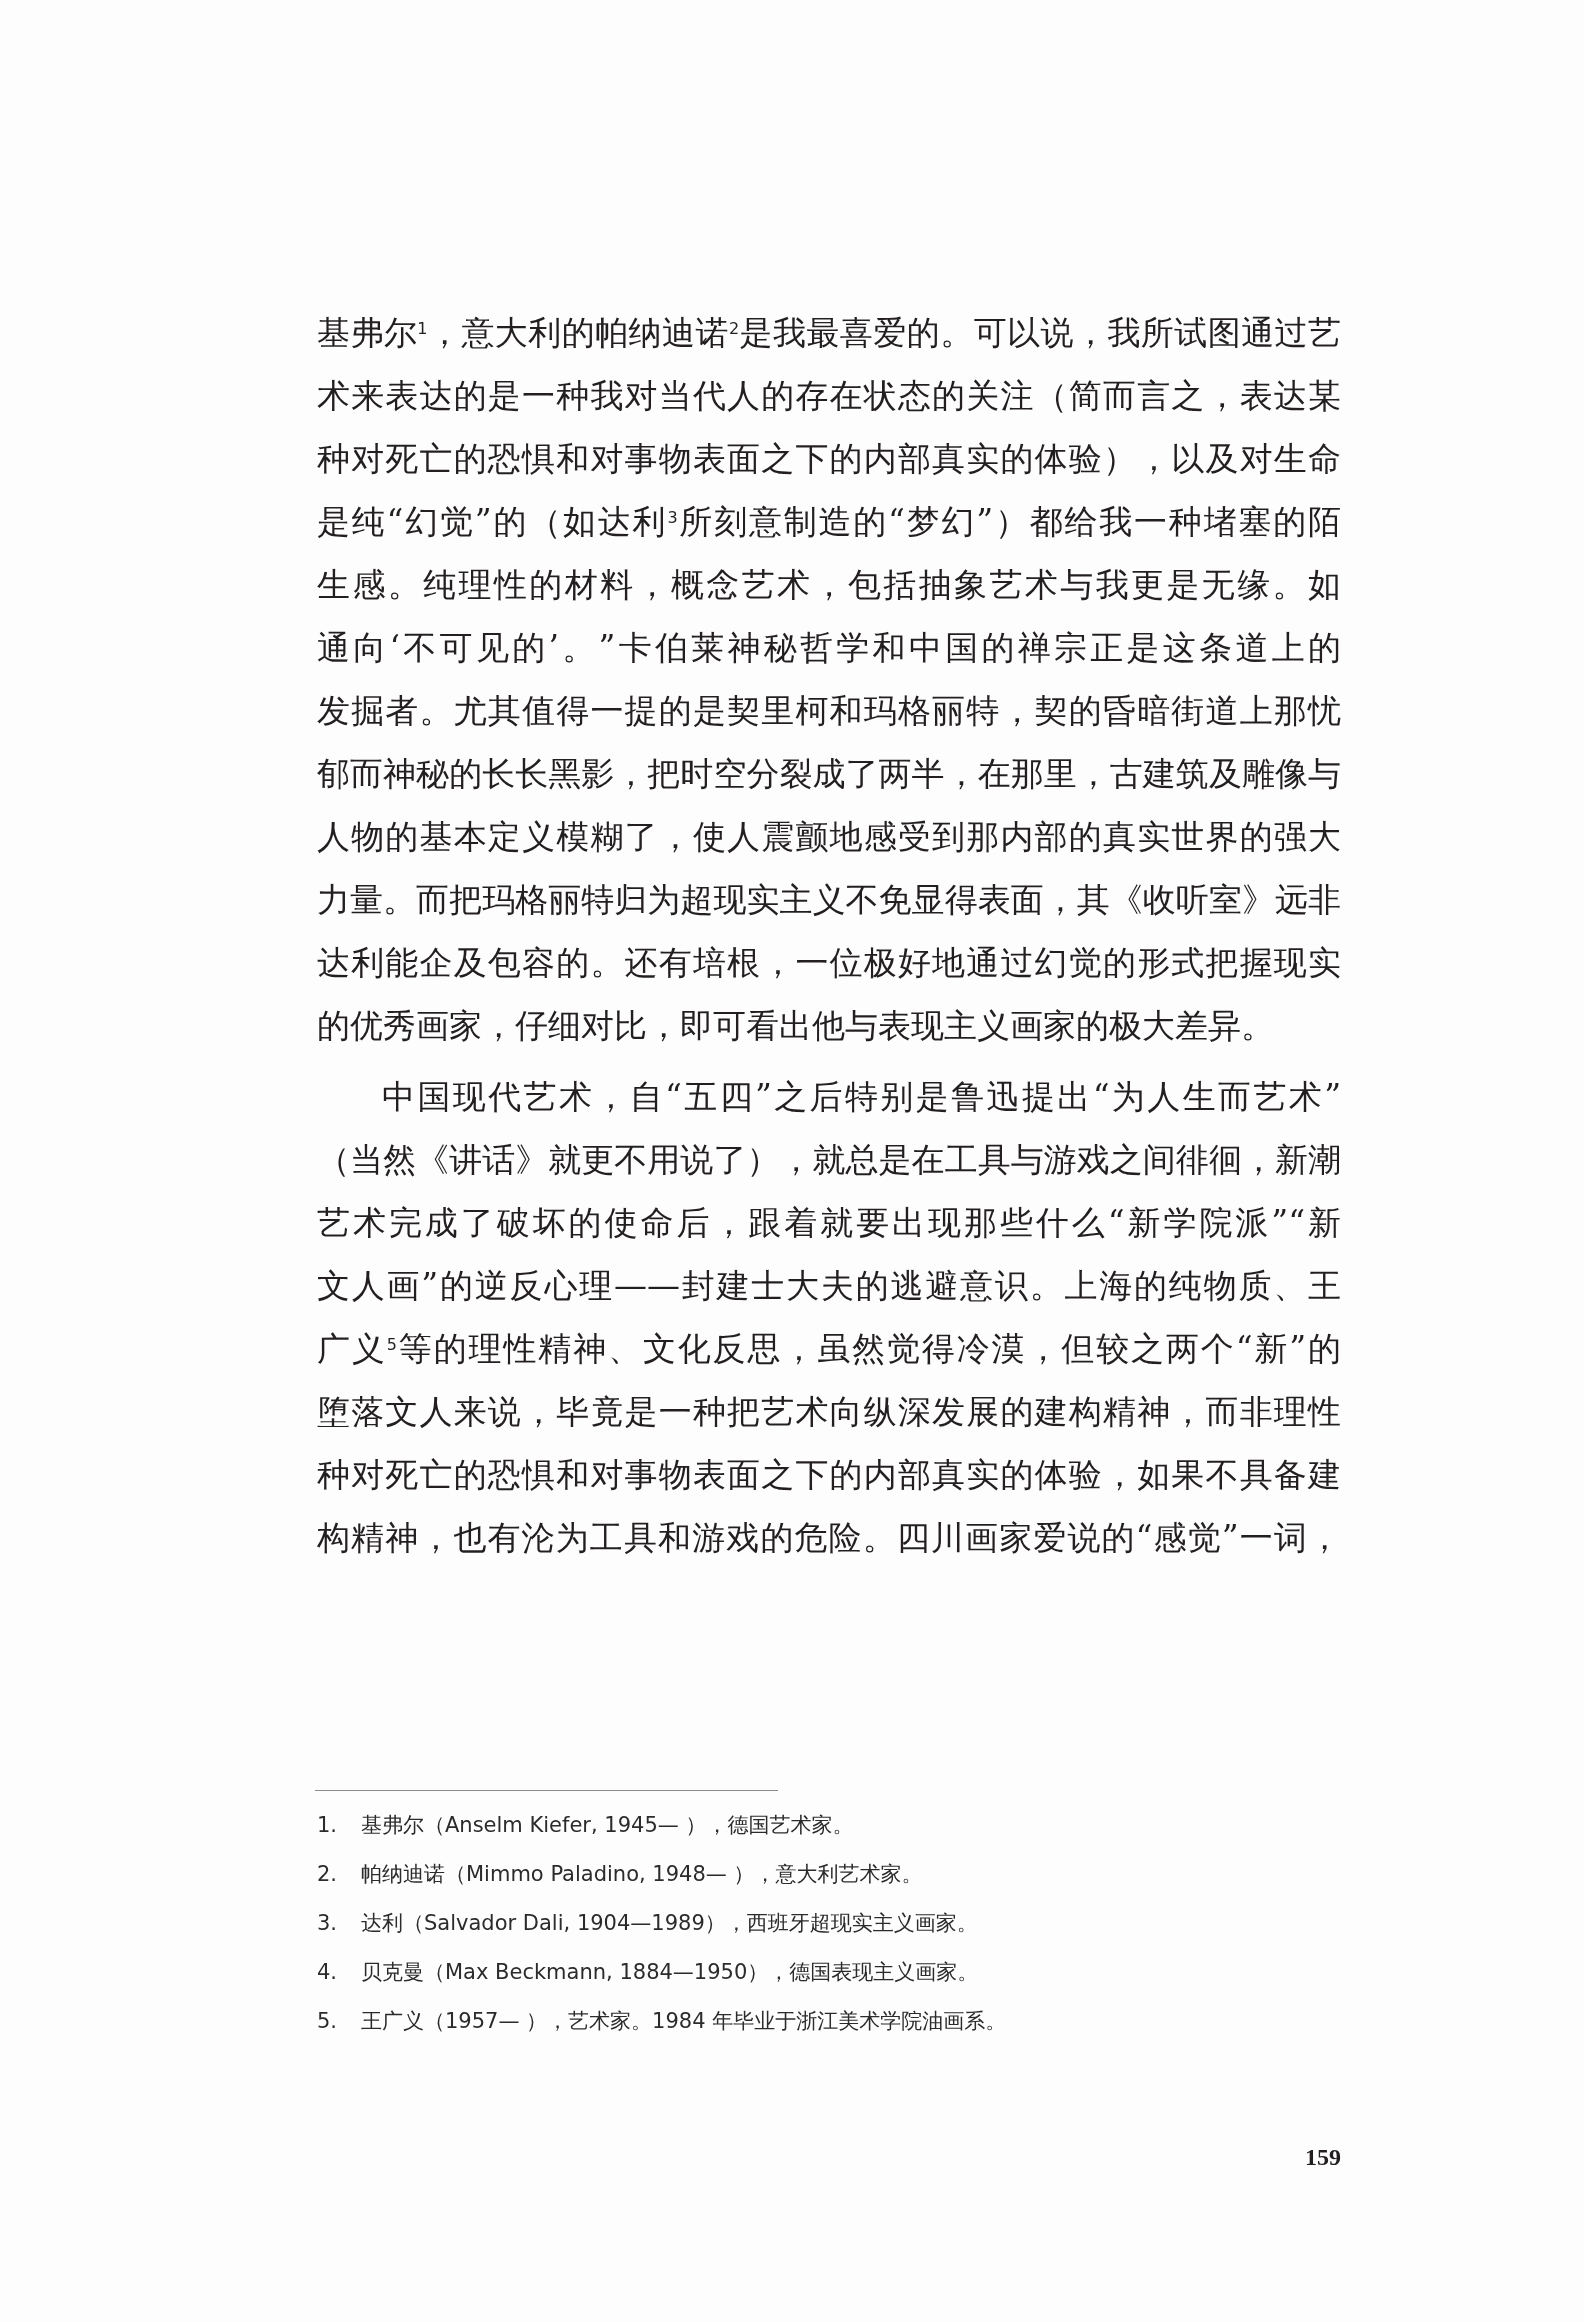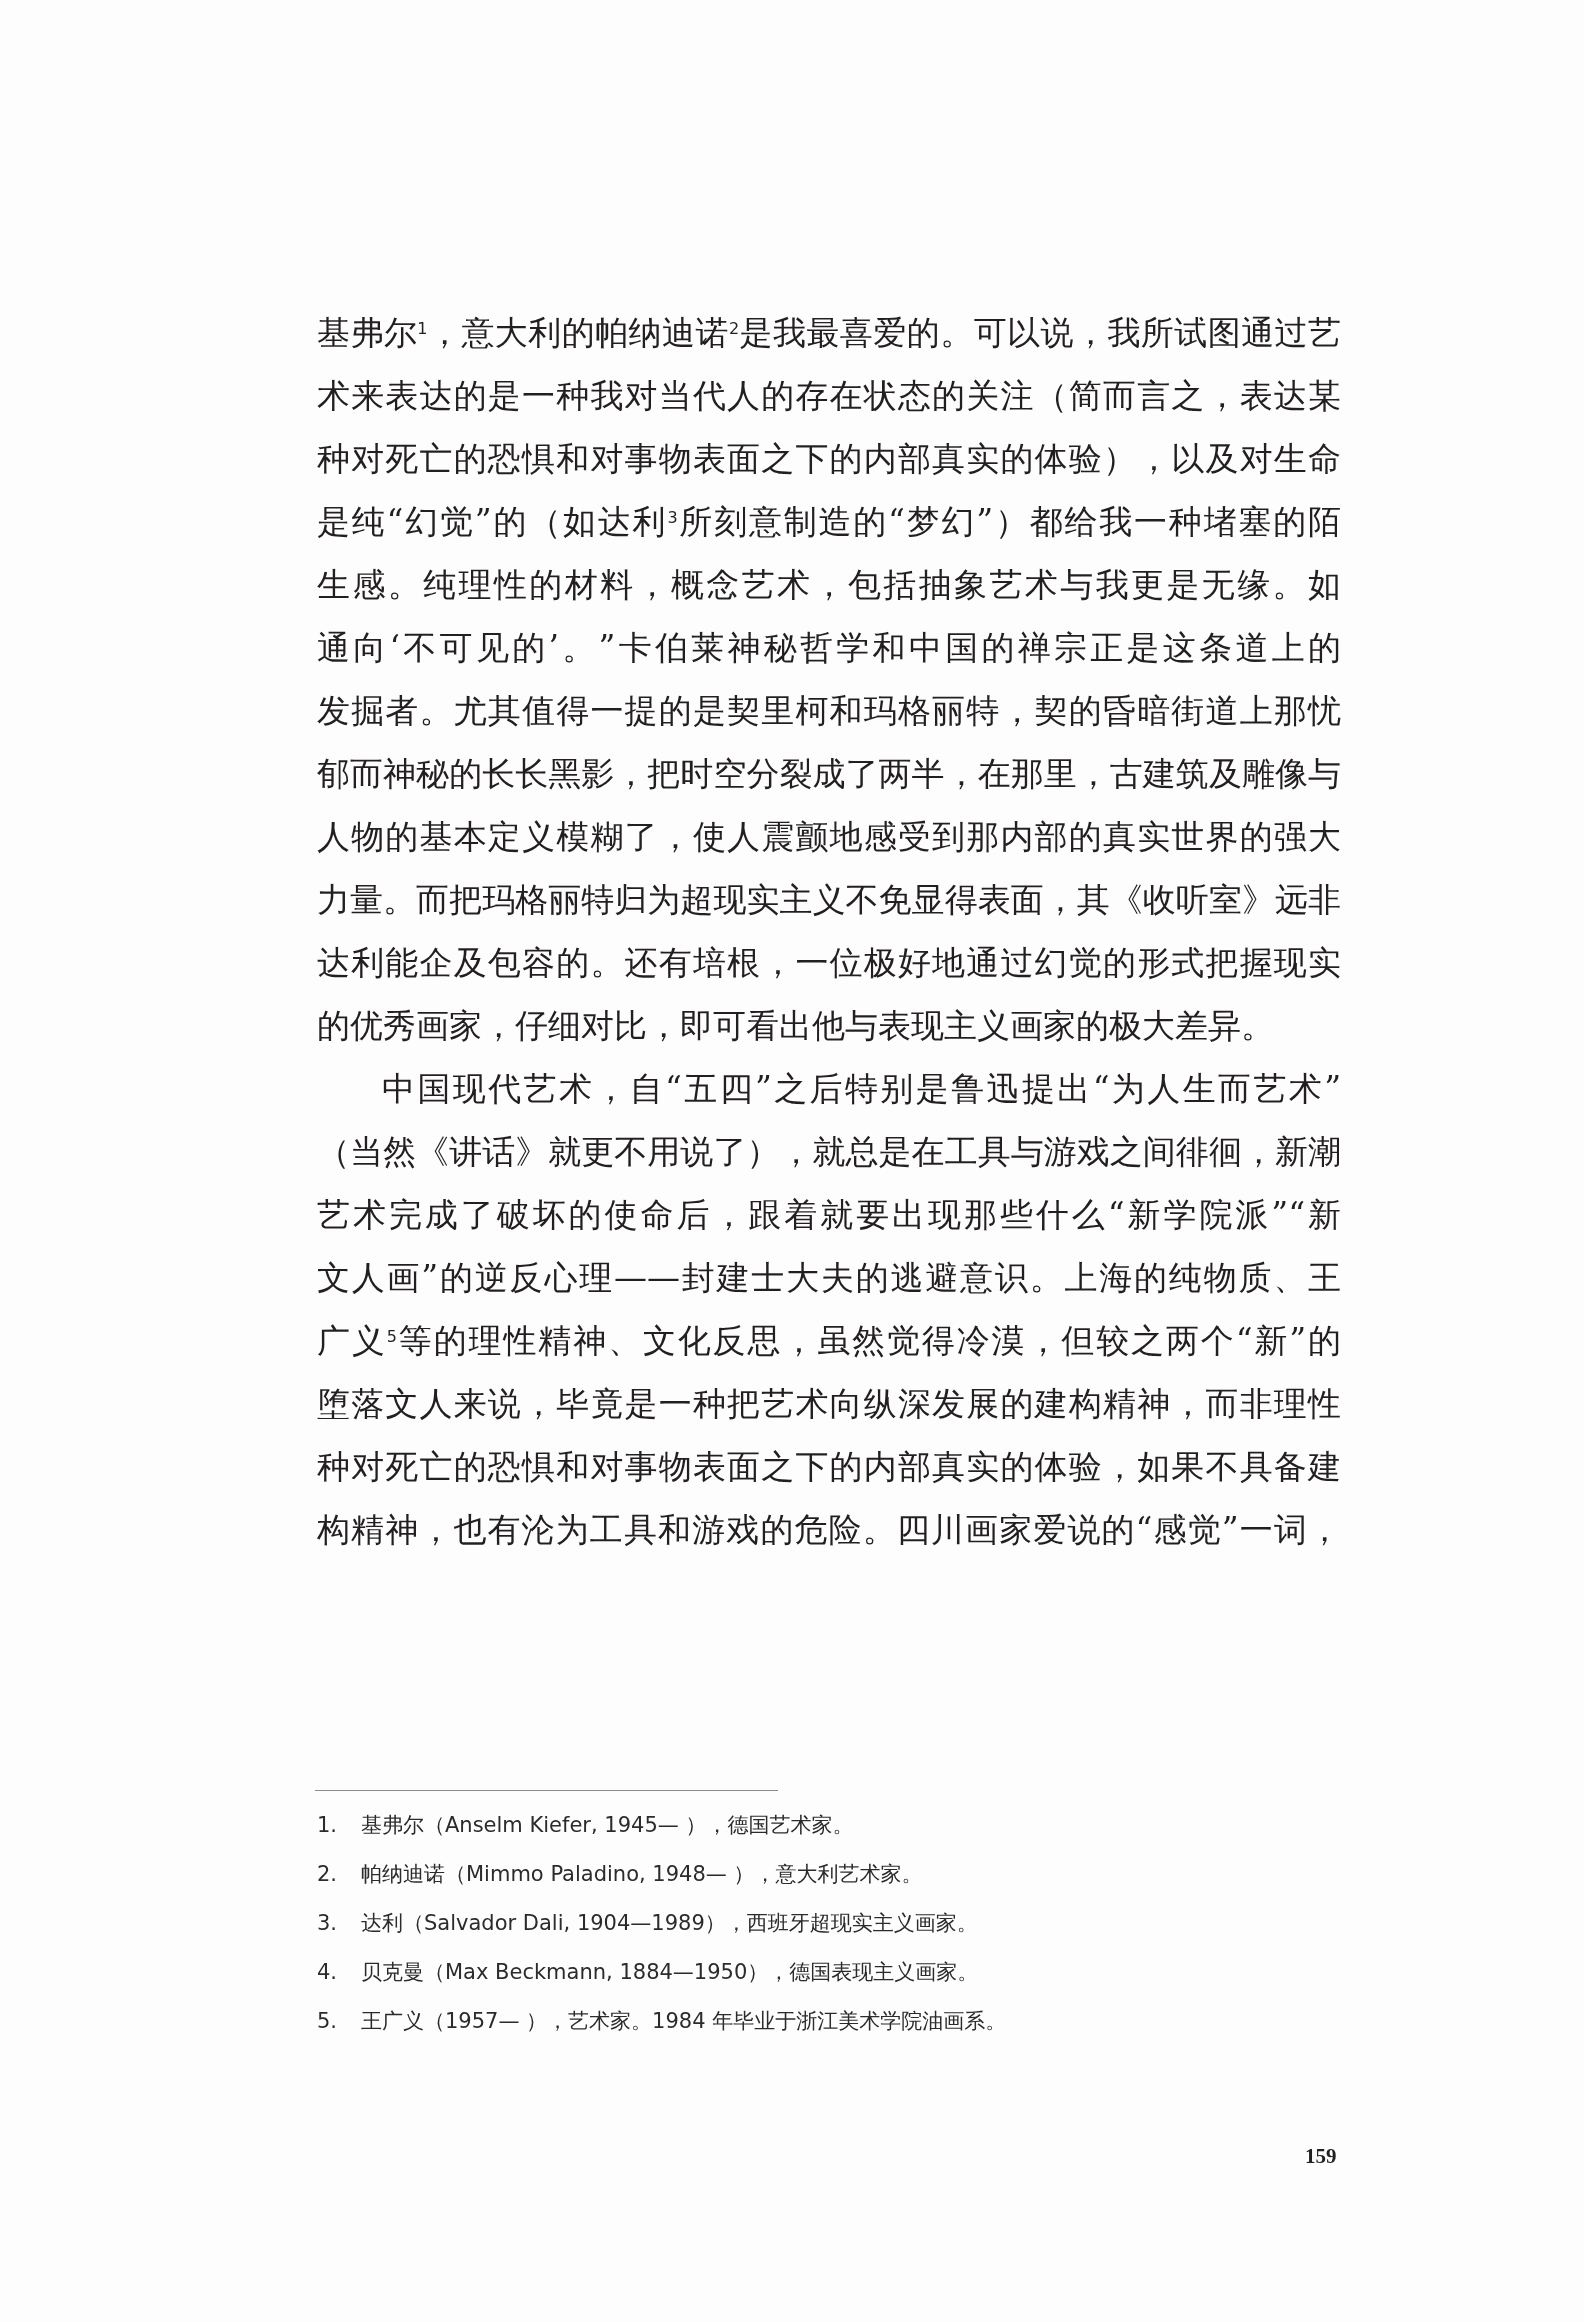--- a/index.html
+++ b/index.html
@@ -2,28 +2,28 @@
 <html><head>
 <meta charset="utf-8">
 <style>
   html, body { margin:0; padding:0; background:#fdfdfd; }
   body { width:1584px; height:2323px; position:relative; overflow:hidden;
          font-family:"DejaVu Serif", "Liberation Serif", serif; color:#231f20; }
   .body-text { position:absolute; left:317px; top:308px; width:1024px; }
   .line { height:63px; line-height:50px; font-size:33px; white-space:nowrap;
           text-align:justify; text-align-last:justify; letter-spacing:0; }
   .line.last { text-align-last:left; }
-  .line.indent { padding-left:65px; }
+  .line.indent { padding-left:65px;margin-top:8px; }
   sup.fn { font-size:16px; vertical-align:top; position:relative; top:-4px; font-family:"DejaVu Sans", sans-serif; }
   .rule { position:absolute; left:315px; top:1790px; width:463px; height:0; border-top:1.5px solid #8a8a8a; }
   .footnotes { position:absolute; left:317px; top:1808px; width:990px;
                font-family:"DejaVu Sans", "Liberation Sans", sans-serif; font-size:21px; color:#2b2b2b; }
   .fn-item { height:49px; line-height:34px; white-space:nowrap; display:flex; }
   .fn-num { width:44px; flex:none; }
-  .page-num { position:absolute; left:1305px; top:2144px; font-size:21px; font-weight:bold;
+  .page-num { position:absolute; left:1305px; top:2144px; font-size:24px; font-weight:bold;
               font-family:"Liberation Serif", "DejaVu Serif", serif; color:#231f20; }
 </style>
 </head>
 <body>
 
 <div>
   <div class="body-text" id="body-text">
       <div class="line"><span>基弗尔</span><sup class="fn">1</sup><span>，意大利的帕纳迪诺</span><sup class="fn">2</sup><span>是我最喜爱的。可以说，我所试图通过艺</span></div>
       <div class="line"><span>术来表达的是一种我对当代人的存在状态的关注（简而言之，表达某</span></div>
       <div class="line"><span>种对死亡的恐惧和对事物表面之下的内部真实的体验），以及对生命</span></div>

